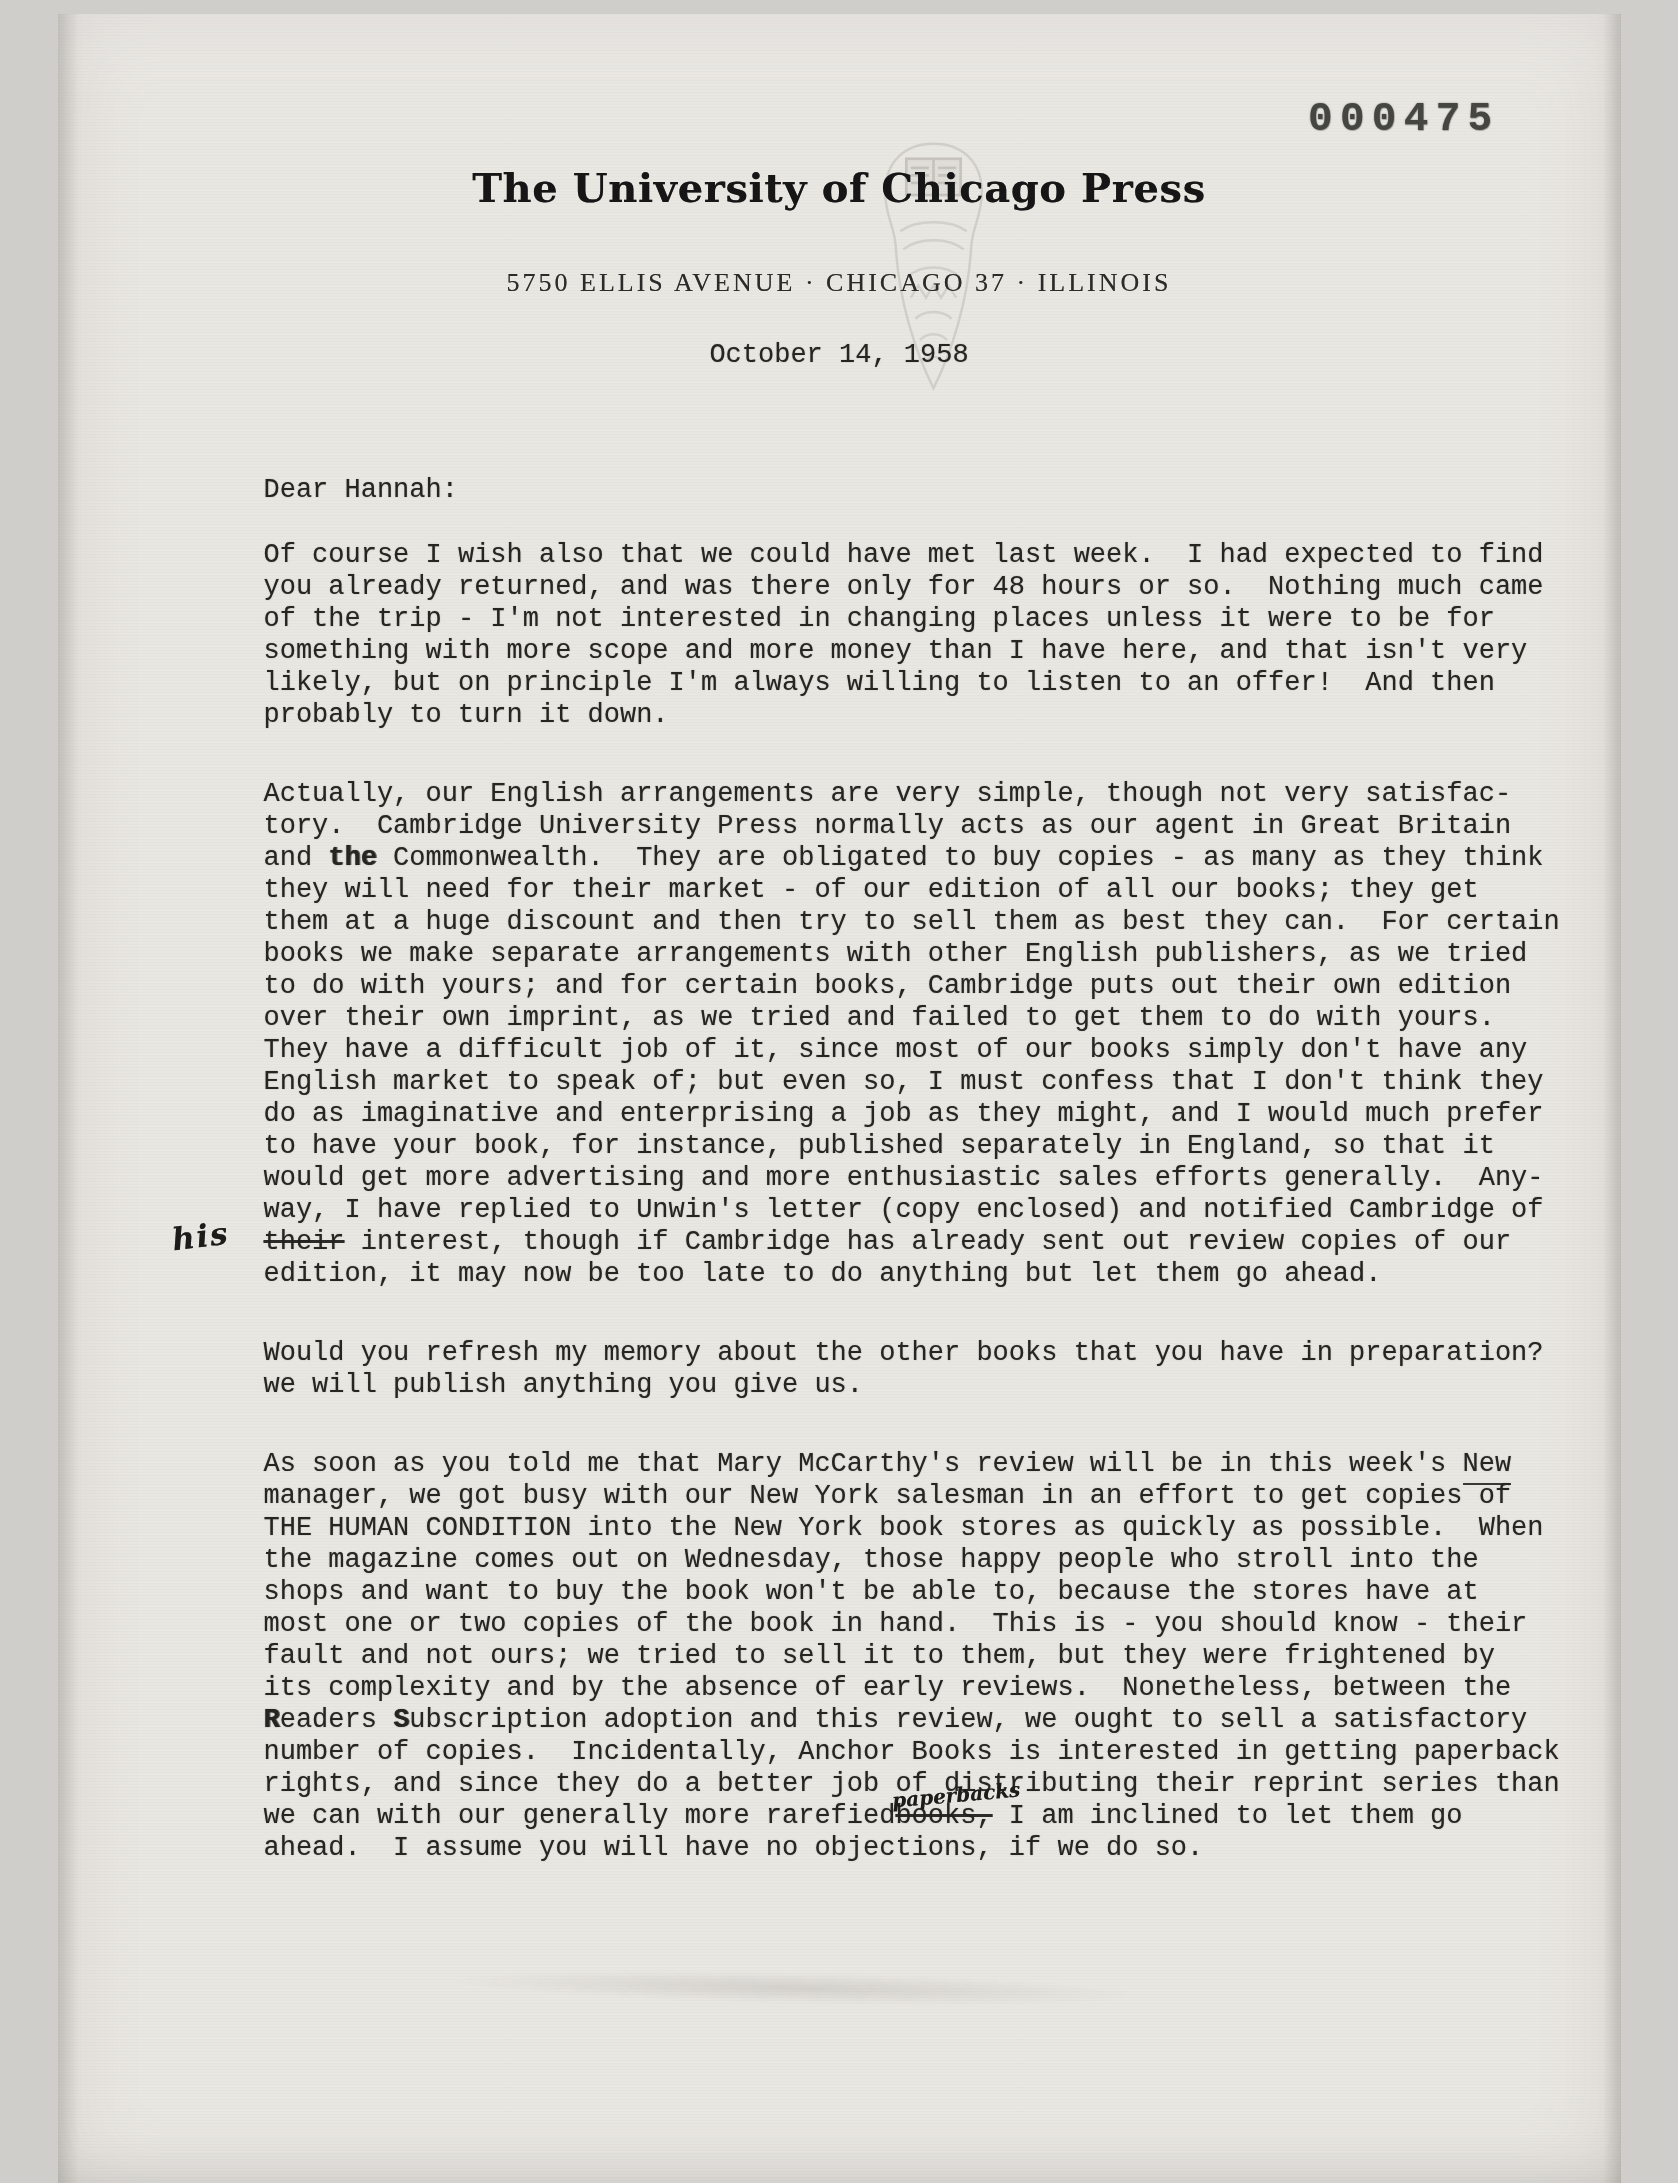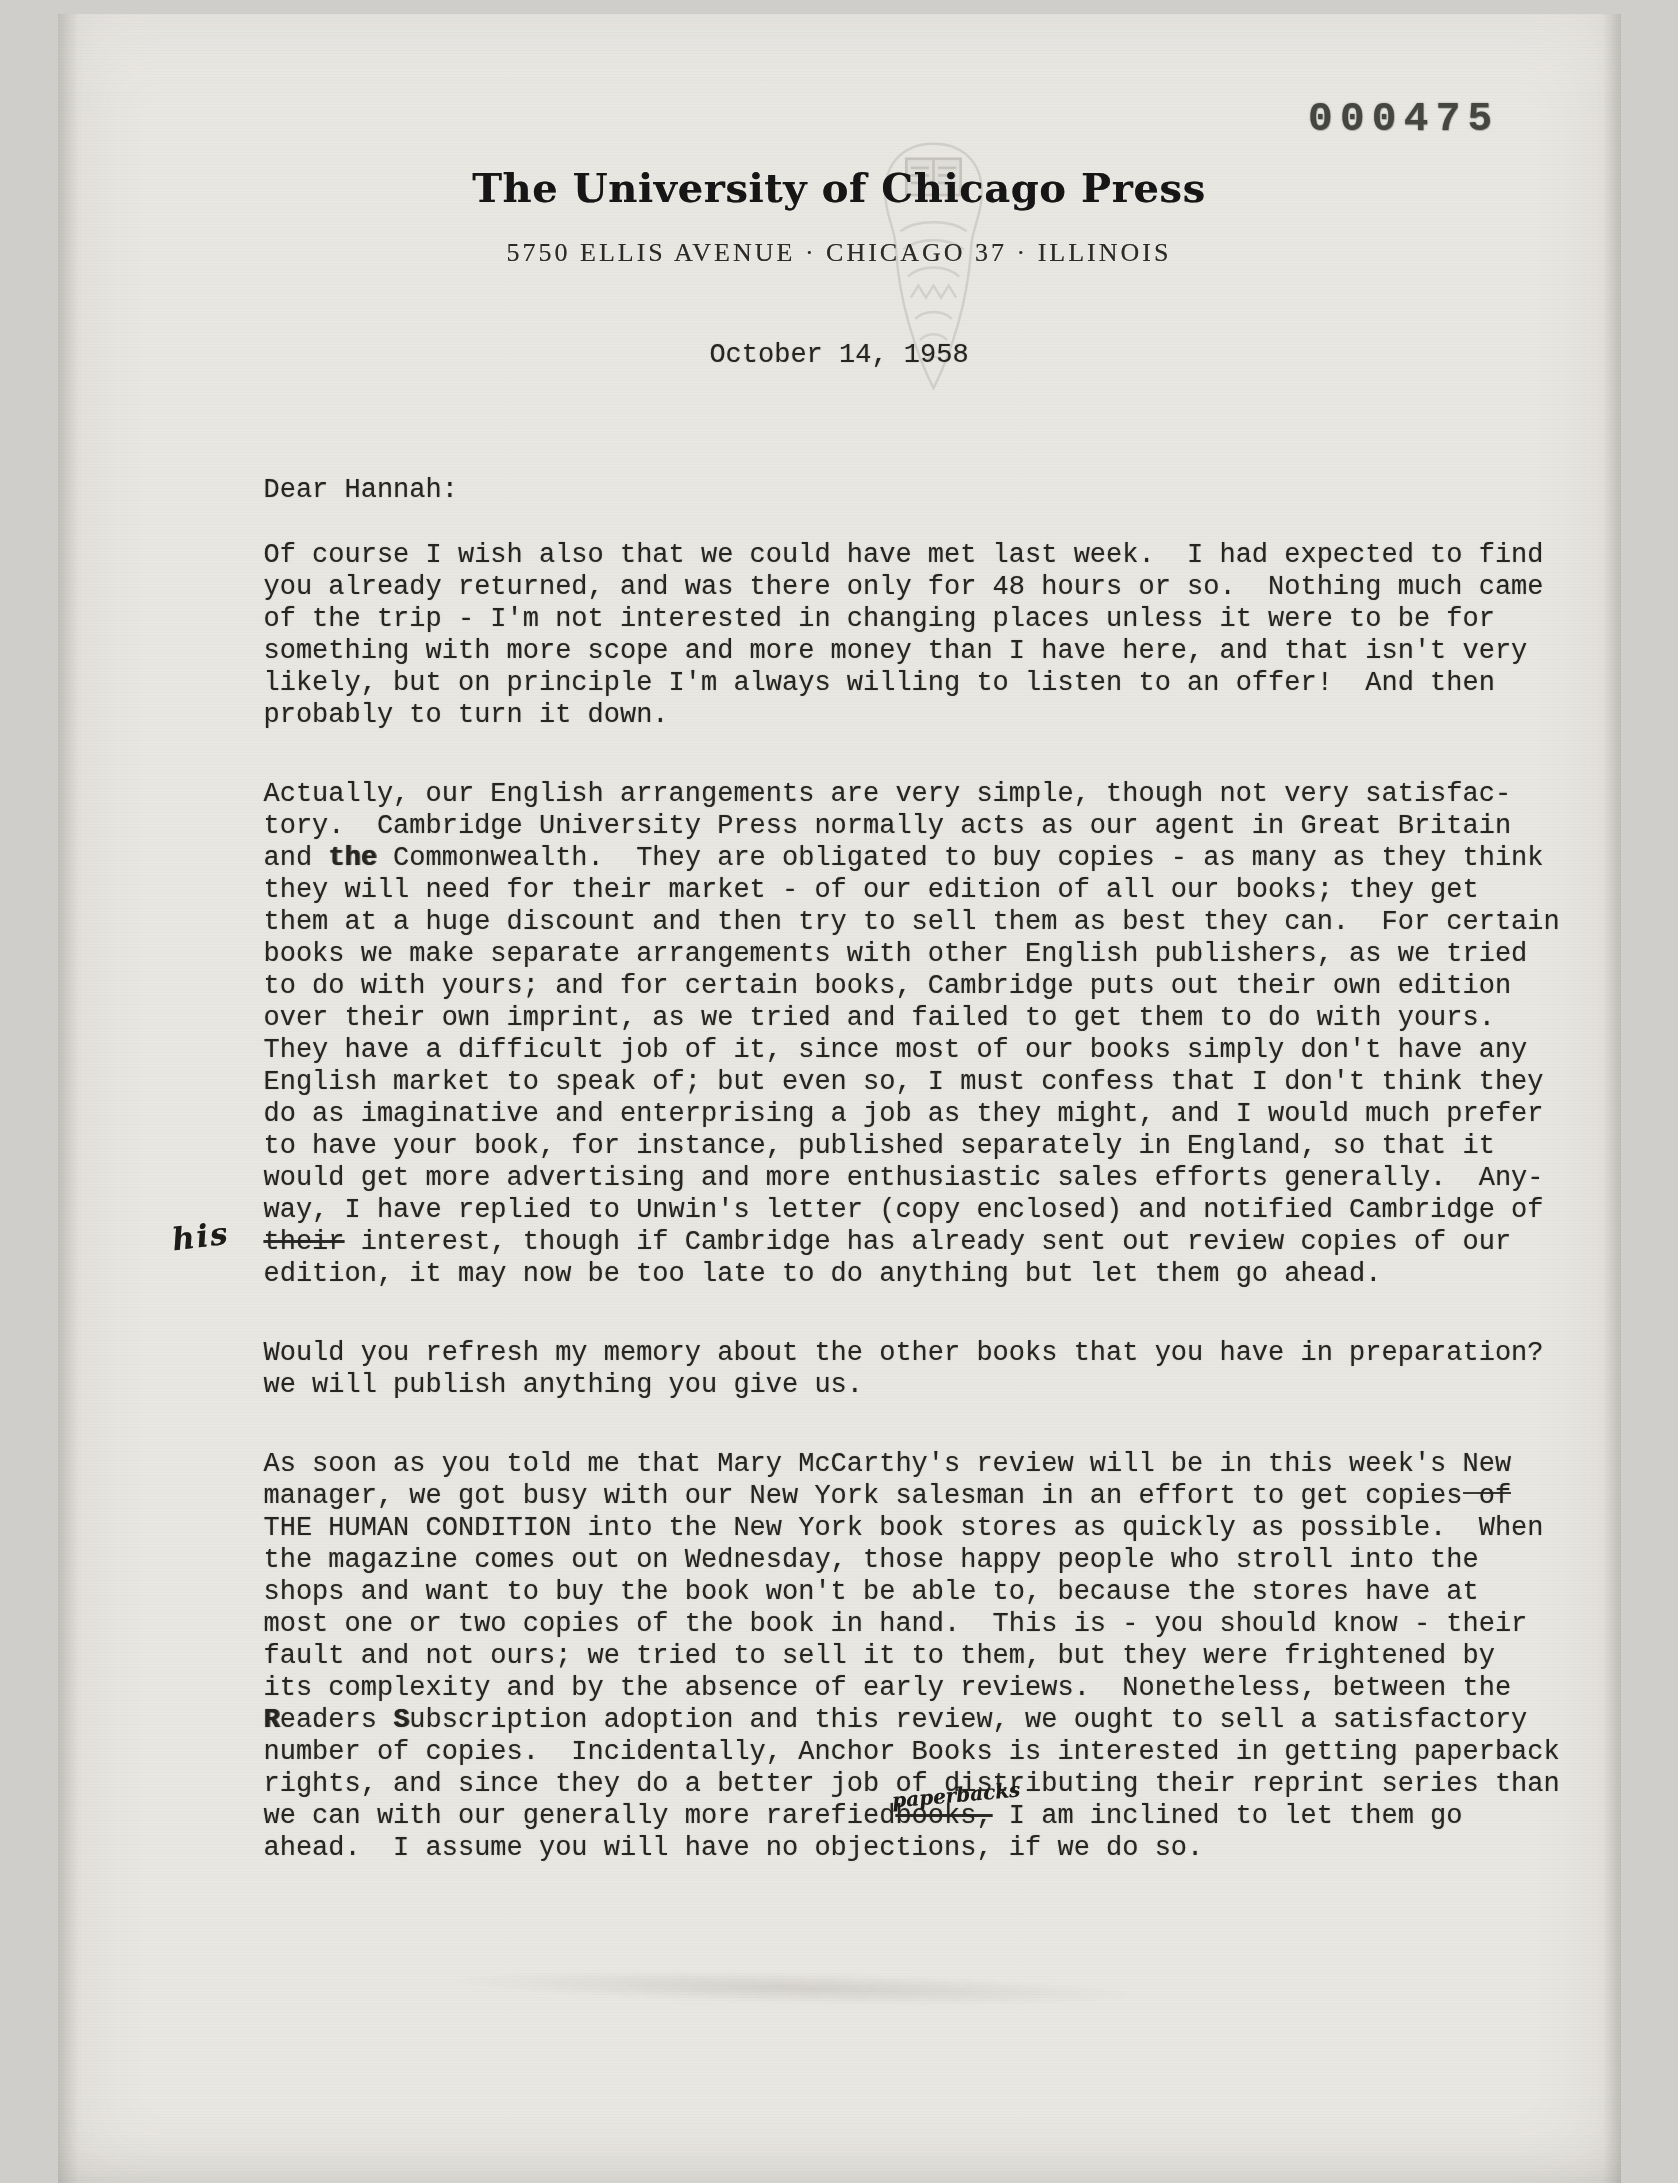--- a/index.html
+++ b/index.html
@@ -35,21 +35,21 @@
   
   .lh-title{
     position:absolute; top:150px; left:0; width:100%;
     text-align:center;
     font-family:"DejaVu Serif", serif;
     font-weight:bold; font-size:40px; color:#161616;
     letter-spacing:0.6px;
     text-shadow:0 0 0.6px rgba(10,10,10,0.55);
   }
   .lh-address{
-    position:absolute; top:224px; left:0; width:100%;
+    position:absolute; top:254px; left:0; width:100%;
     text-align:center;
     font-family:"Liberation Serif", serif;
     font-size:26px; letter-spacing:3px; color:#2b2b29;
     text-shadow:0 0 0.6px rgba(30,30,28,0.5);
   }
   .date{
     position:absolute; top:326px; left:0; width:100%;
     text-align:center;
     font-size:27px; color:#262522;
     text-shadow:0 0 1.2px rgba(30,30,28,0.4);
@@ -59,21 +59,21 @@
     position:absolute; left:206px; top:460px;
     font-size:27px; line-height:32px;
     color:#262522;
     text-shadow:0 0 1.2px rgba(32,32,30,0.38);
   }
   .salutation{ white-space:pre; margin-bottom:33px; }
   .para{ margin-bottom:47px; }
   .line{ white-space:pre; position:relative; height:32px; }
   .u{
     border-bottom:2.4px solid rgba(38,37,34,0.9);
-    padding-bottom:13px;
+    padding-bottom:4px;
   }
   .hstrike{
     text-decoration:line-through;
     text-decoration-thickness:3px;
     text-decoration-color:rgba(35,34,32,0.92);
   }
   .overtype{
     font-weight:bold;
     text-shadow:1.2px 0 0 rgba(32,32,30,0.65), 0 0 1.2px rgba(32,32,30,0.55);
   }

